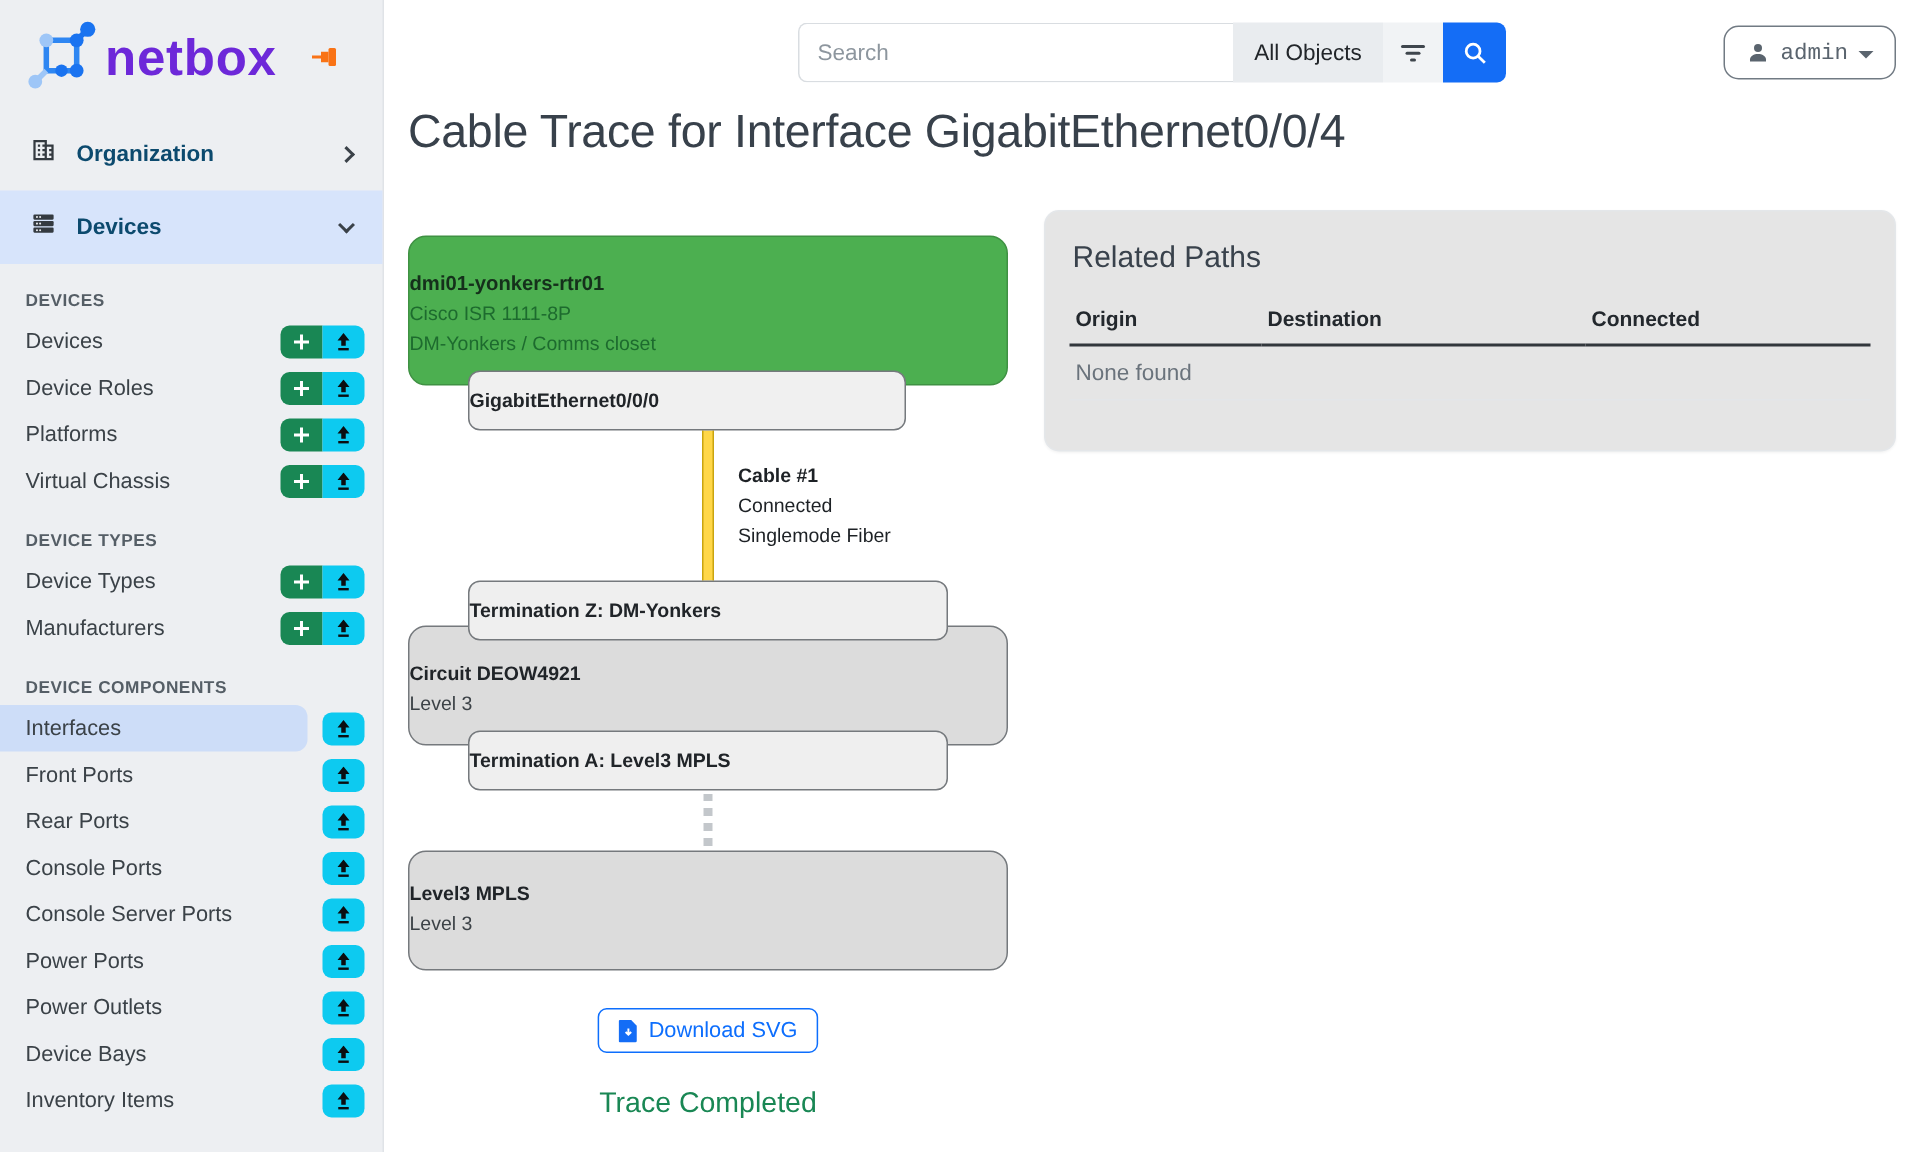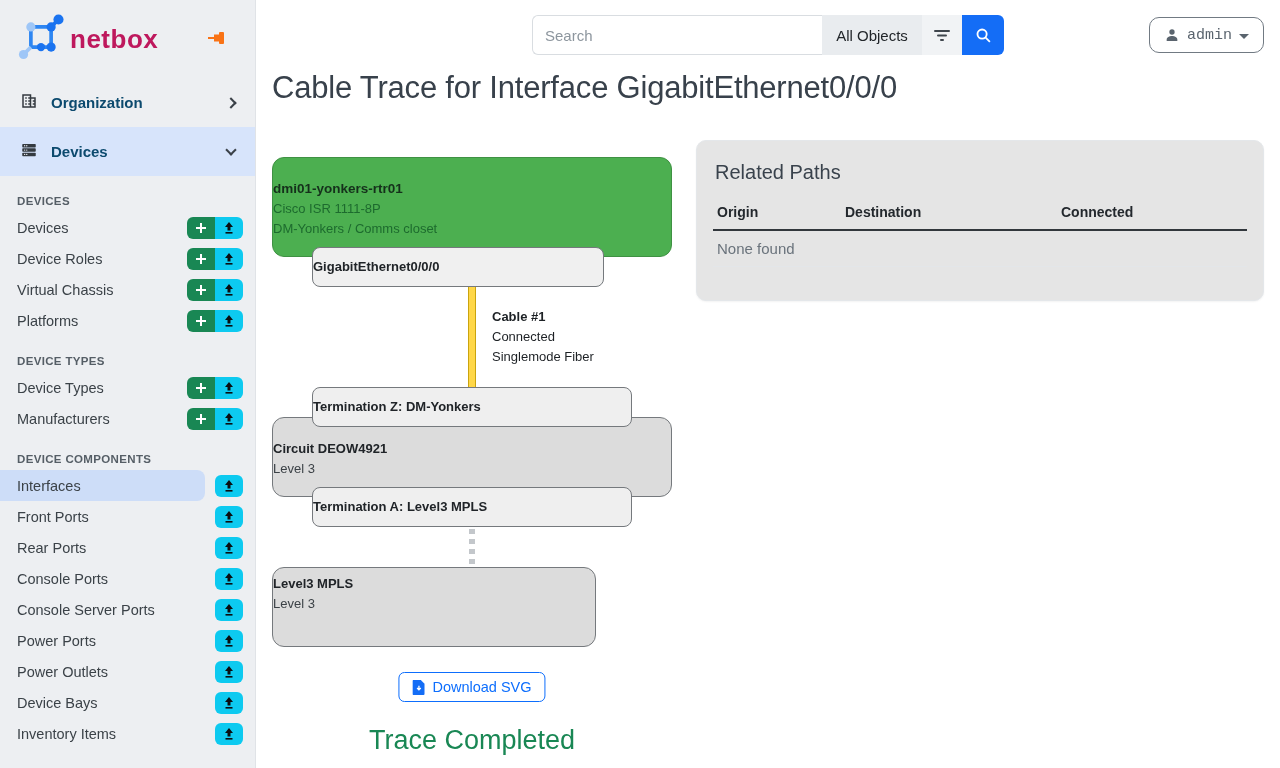--- a/index.html
+++ b/index.html
@@ -3,21 +3,21 @@
 <meta charset="utf-8">
 <style>
   * { margin:0; padding:0; box-sizing:border-box; }
   html,body { width:1280px; height:768px; overflow:hidden;
     font-family:"Liberation Sans", sans-serif; background:#ffffff; color:#343a40; }
 
   
   .sidebar { position:absolute; left:0; top:0; width:256px; height:768px;
     background:#edeff2; border-right:1px solid #e0e3e7; }
   .logo-row { height:78px; display:flex; align-items:center; padding-left:18px; position:relative; }
-  .wordmark { font-size:26px; font-weight:700; color:#be185d; margin-left:6px; letter-spacing:.5px; }
+  .wordmark { font-size:34px; font-weight:700; color:#6d28d9; margin-left:6px; letter-spacing:.5px; }
   .pin { position:absolute; right:28px; top:31px; }
 
   .nav-group { height:49px; display:flex; align-items:center; padding:0 20px; cursor:pointer; }
   .nav-group.active { background:#d7e4fb; }
   .nav-group .glabel { font-size:15px; font-weight:700; color:#0c4a6e; margin-left:13px; flex:1; }
   .chev { width:8px; height:8px; border-right:2px solid #3a4148; border-bottom:2px solid #3a4148; }
   .chev.right { transform:rotate(-45deg); }
   .chev.down  { transform:rotate(45deg); margin-top:-4px; }
 
   .section-header { font-size:11.5px; font-weight:700; color:#555e66; letter-spacing:.03em;
@@ -75,30 +75,30 @@
   .termz-box { left:40px; top:230px; width:320px; height:40px; background:#efefef;
     border-radius:8px; line-height:38px; font-weight:700; z-index:2; }
   .circuit-box { left:0; top:260px; width:400px; height:80px; background:#dcdcdc;
     border-radius:12px; z-index:1; padding-top:21px; line-height:20px; }
   .circuit-box .cname { font-weight:700; }
   .circuit-box .csub { color:#3c4247; }
   .terma-box { left:40px; top:330px; width:320px; height:40px; background:#efefef;
     border-radius:8px; line-height:38px; font-weight:700; z-index:2; }
   .dotted-line { position:absolute; left:197px; top:372px; width:6px; height:38px;
     background:repeating-linear-gradient(180deg,#c3c7cb 0 5px,transparent 5px 10px); }
-  .provider-box { left:0; top:410px; width:324px; height:80px; background:#dcdcdc;
-    border-radius:12px; padding-top:6px; line-height:20px; }
+  .provider-box { left:0; top:410px; width:400px; height:80px; background:#dcdcdc;
+    border-radius:12px; padding-top:18px; line-height:20px; }
   .provider-box .pname { font-weight:700; }
   .provider-box .psub { color:#3c4247; }
   .dl-btn { position:absolute; left:50%; top:515px; transform:translateX(-50%); height:30px;
     background:#fff; border:1px solid #0d6efd; border-radius:6px; color:#0d6efd;
     font-size:14.5px; font-family:inherit; display:flex; align-items:center; gap:7px;
     padding:0 13px; cursor:pointer; white-space:nowrap; }
   .trace-status { position:absolute; left:0; top:568px; width:400px; text-align:center;
-    font-size:27px; color:#198754; font-weight:400; }
+    font-size:19px; color:#198754; font-weight:400; }
 
   
   .card { position:absolute; left:440px; top:140px; width:568px; height:161px;
     background:#e5e5e5; border:1px solid #e4e7ea; border-radius:10px;
     box-shadow:0 1px 2px rgba(0,0,0,.05); padding:16px; }
   .card-title { font-size:20px; font-weight:500; color:#39424c; margin:4px 0 20px 2px; }
   .rp-table { width:100%; border-collapse:collapse; }
   .rp-table th { text-align:left; font-size:14px; font-weight:700; color:#23282d;
     padding:0 0 9px 4px; border-bottom:2px solid #32373c; }
   .rp-table td { font-size:15px; color:#6a737c; padding:9px 0 9px 4px;
@@ -189,37 +189,37 @@
         </button>
       <button class="sbtn imp">
           <svg width="12" height="12" viewBox="0 0 12 12" fill="#0b0e11">
             <path d="M6 0 L10 5 H7.5 V8.5 H4.5 V5 H2 Z"></path>
             <rect x="2.5" y="10" width="7" height="1.6"></rect>
           </svg>
         </button>
     </span>
   </div>
   <div class="nav-item">
+    <span class="ilabel">Platforms</span>
+    <span class="btn-pair">
+      <button class="sbtn add">
+          <svg width="12" height="12" viewBox="0 0 12 12">
+            <path d="M5 1h2v10H5z M1 5h10v2H1z" fill="#fff"></path>
+          </svg>
+        </button>
+      <button class="sbtn imp">
+          <svg width="12" height="12" viewBox="0 0 12 12" fill="#0b0e11">
+            <path d="M6 0 L10 5 H7.5 V8.5 H4.5 V5 H2 Z"></path>
+            <rect x="2.5" y="10" width="7" height="1.6"></rect>
+          </svg>
+        </button>
+    </span>
+  </div>
+  <div class="nav-item">
     <span class="ilabel">Virtual Chassis</span>
-    <span class="btn-pair">
-      <button class="sbtn add">
-          <svg width="12" height="12" viewBox="0 0 12 12">
-            <path d="M5 1h2v10H5z M1 5h10v2H1z" fill="#fff"></path>
-          </svg>
-        </button>
-      <button class="sbtn imp">
-          <svg width="12" height="12" viewBox="0 0 12 12" fill="#0b0e11">
-            <path d="M6 0 L10 5 H7.5 V8.5 H4.5 V5 H2 Z"></path>
-            <rect x="2.5" y="10" width="7" height="1.6"></rect>
-          </svg>
-        </button>
-    </span>
-  </div>
-  <div class="nav-item">
-    <span class="ilabel">Platforms</span>
     <span class="btn-pair">
       <button class="sbtn add">
           <svg width="12" height="12" viewBox="0 0 12 12">
             <path d="M5 1h2v10H5z M1 5h10v2H1z" fill="#fff"></path>
           </svg>
         </button>
       <button class="sbtn imp">
           <svg width="12" height="12" viewBox="0 0 12 12" fill="#0b0e11">
             <path d="M6 0 L10 5 H7.5 V8.5 H4.5 V5 H2 Z"></path>
             <rect x="2.5" y="10" width="7" height="1.6"></rect>
@@ -388,21 +388,21 @@
 
   <button class="user-btn">
     <svg width="16" height="16" viewBox="0 0 24 24" fill="#5a646e">
       <circle cx="12" cy="7.5" r="4"></circle>
       <path d="M12 13.5c-4 0-8 2-8 5.5V21h16v-2c0-3.5-4-5.5-8-5.5z"></path>
     </svg>
     <span>admin</span>
     <span class="caret"></span>
   </button>
 
-  <h1 class="page-title">Cable Trace for Interface GigabitEthernet0/0/0</h1>
+  <h1 class="page-title">Cable Trace for Interface GigabitEthernet0/0/4</h1>
 
   <div class="trace">
     <div class="tbox device-box">
       <div class="dname">dmi01-yonkers-rtr01</div>
       <div class="dsub">Cisco ISR 1111-8P</div>
       <div class="dsub">DM-Yonkers / Comms closet</div>
     </div>
     <div class="tbox iface-box">GigabitEthernet0/0/0</div>
 
     <div class="cable-line"></div>

